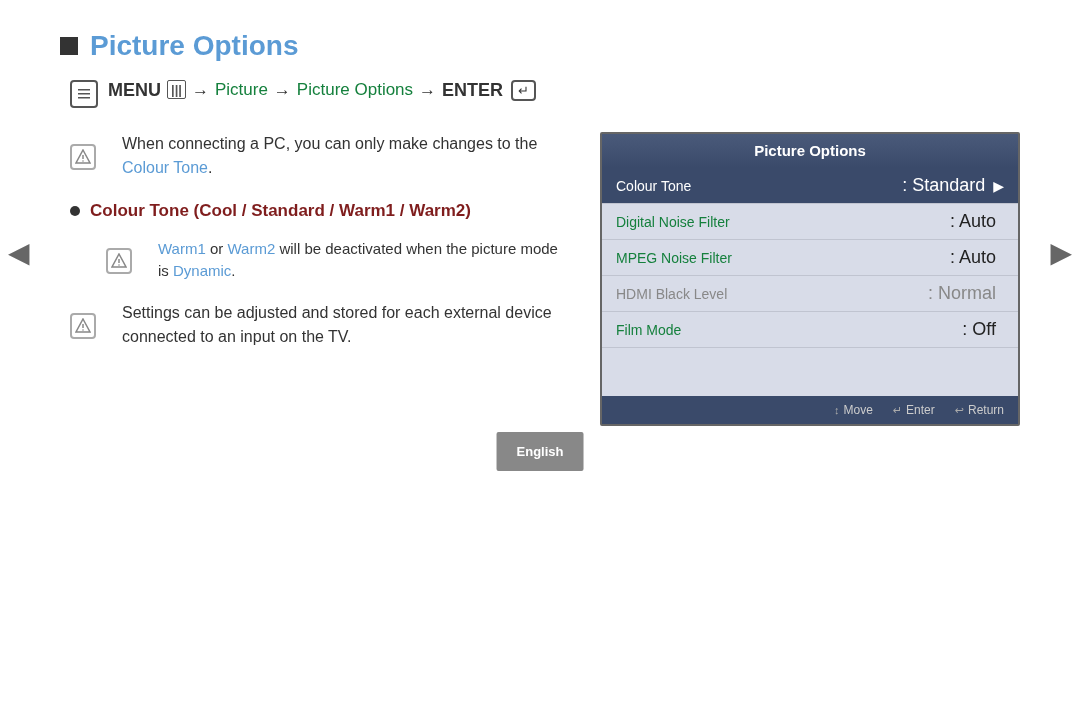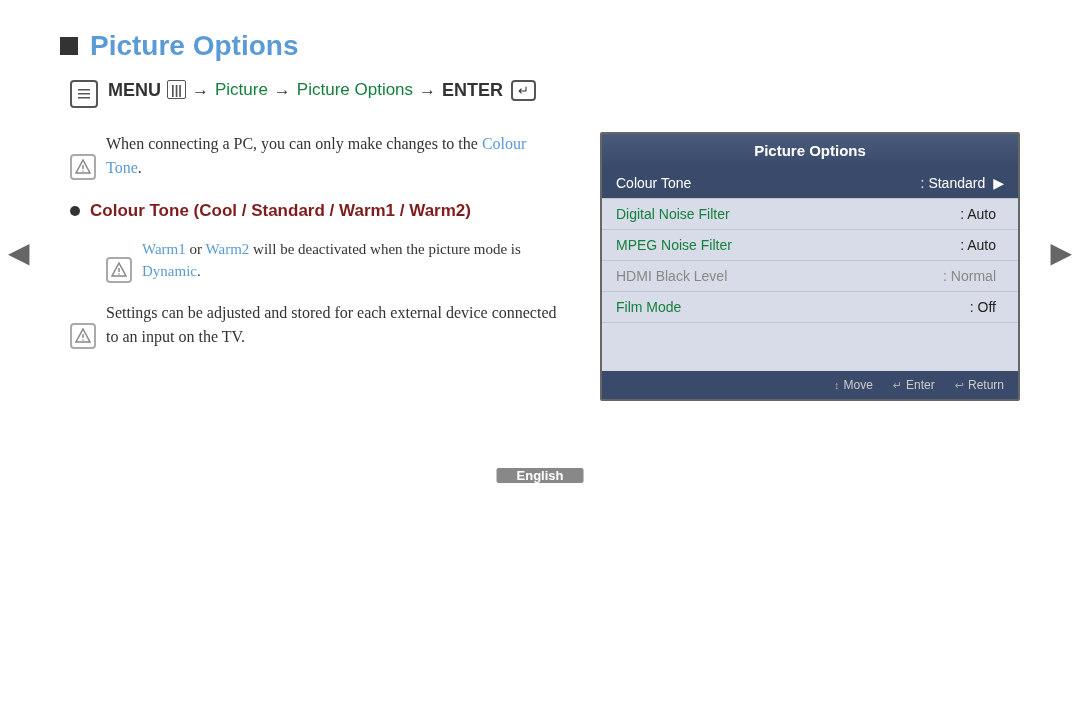--- a/index.html
+++ b/index.html
@@ -93,24 +93,23 @@
     }
 
     
     .left-column {
       flex: 1;
       padding-left: 10px;
     }
 
     .note-row {
       display: flex;
-      align-items: flex-end;
-      gap: 10px;
+      align-items: center;
+      gap: 26px;
       margin-bottom: 18px;
-      font-family: Liberation Serif, serif;
     }
     .note-icon {
       width: 26px;
       height: 26px;
       flex-shrink: 0;
       border: 2px solid #aaa;
       border-radius: 4px;
       display: flex;
       align-items: center;
       justify-content: center;
@@ -196,21 +195,21 @@
     }
     .tv-row-label {
       flex: 1;
       font-size: 14px;
       color: #15803d;
     }
     .tv-row.selected .tv-row-label {
       color: #ffffff;
     }
     .tv-row-value {
-      font-size: 14px;
+      font-size: 18px;
       color: #222;
       margin-right: 8px;
     }
     .tv-row.selected .tv-row-value {
       color: #ffffff;
     }
     .tv-row-arrow {
       font-size: 14px;
       color: #ffffff;
     }
@@ -259,26 +258,26 @@
       top: 50%;
       transform: translateY(-50%);
       font-size: 28px;
       color: #666;
       cursor: pointer;
     }
 
     
     .lang-bar {
       position: absolute;
-      bottom: 20px;
+      bottom: 32px;
       left: 50%;
       transform: translateX(-50%);
       background: #888;
       color: #fff;
-      padding: 0 20px;
+      padding: 12px 20px;
       font-size: 13px;
       font-weight: bold;
       border-radius: 2px;
     }
   </style>
 </head>
 <body>
 
 <div class="page-container">
 

